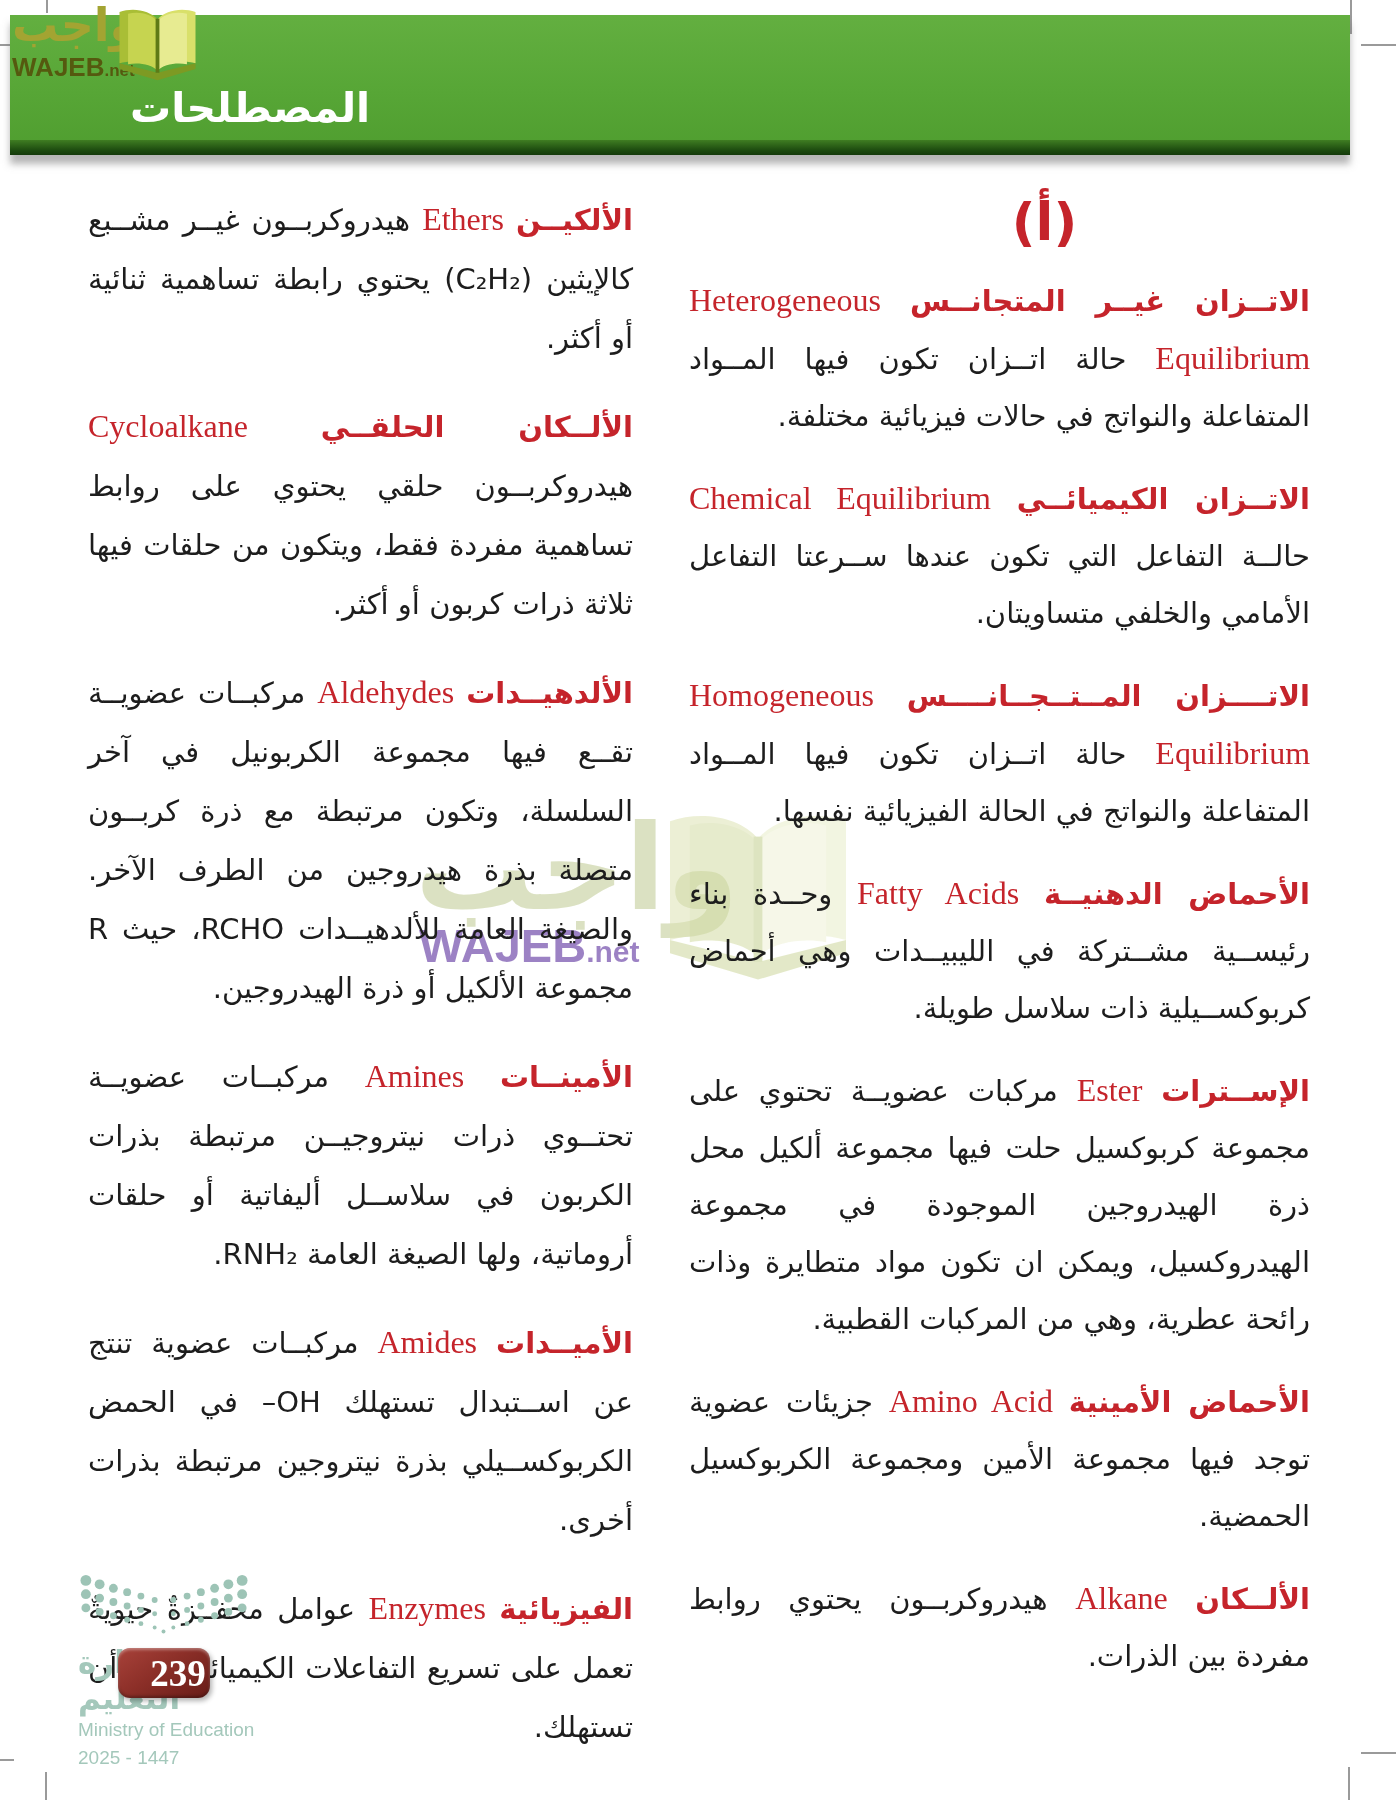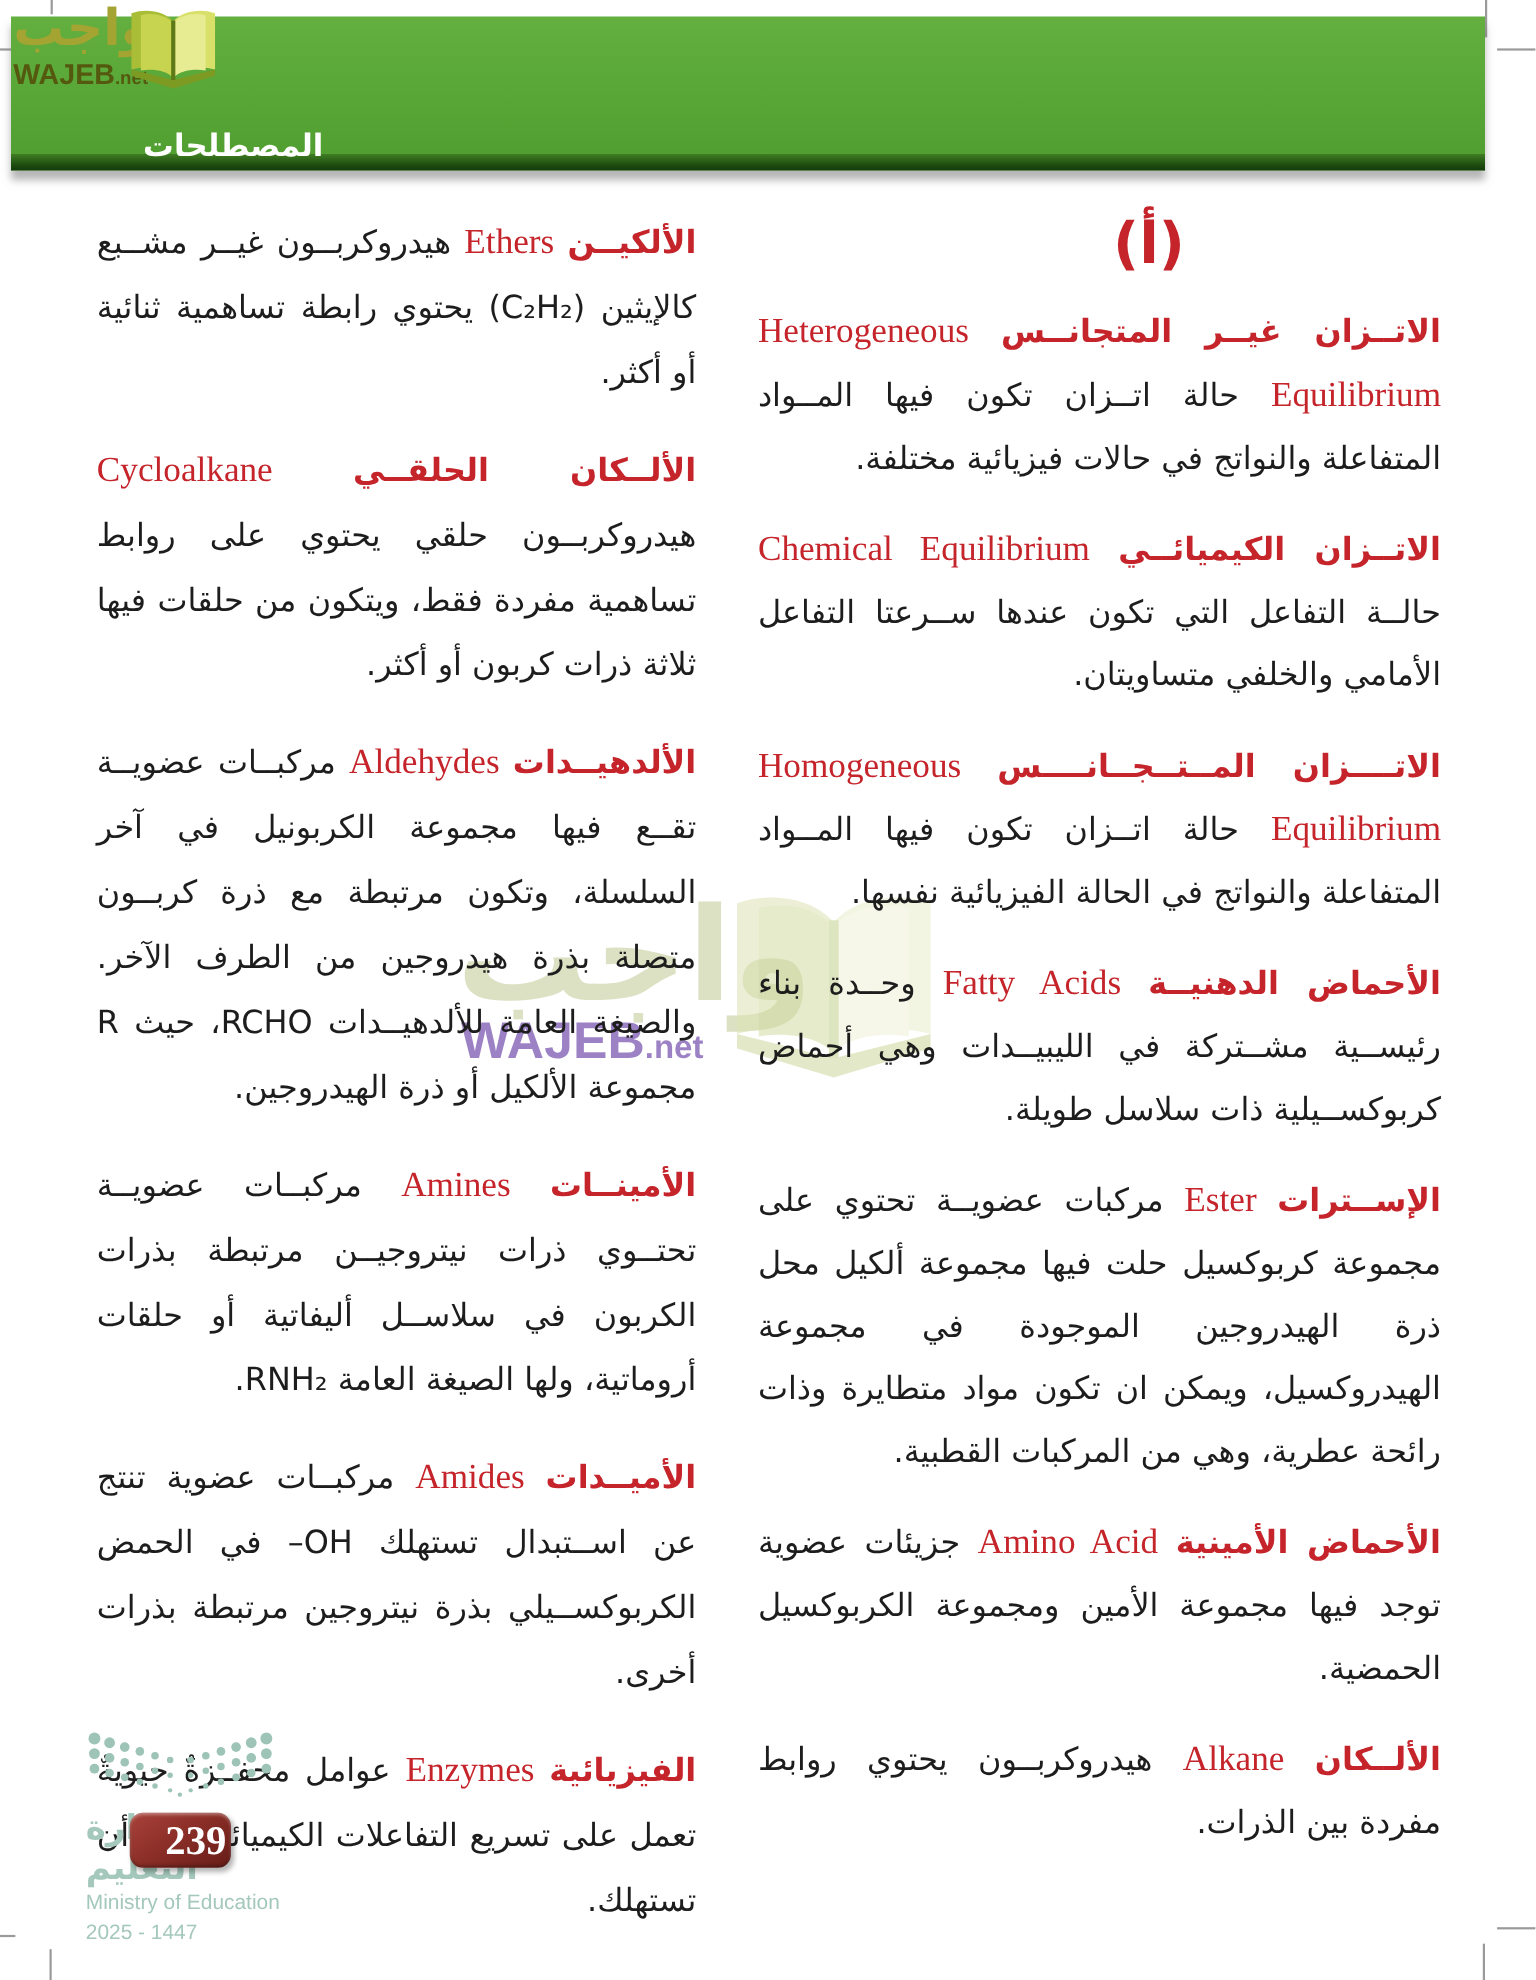--- a/index.html
+++ b/index.html
@@ -23,21 +23,21 @@
     position:absolute;left:10px;top:15px;width:1340px;height:140px;
     background:linear-gradient(180deg,#63af40 0%,#57a636 55%,#4f9d2f 100%);
     box-shadow:0 9px 7px rgba(110,110,110,.5);
   }
   .header-strip{
     position:absolute;left:0;bottom:0;width:100%;height:15px;
     background:linear-gradient(180deg,#3f7d22 0%,#1c4a0f 70%,#143a0b 100%);
   }
   .page-title{
     position:absolute;left:130px;top:84px;color:#ffffff;
-    font-size:28px;font-weight:bold;letter-spacing:1px;margin-top:32px;
+    font-size:41px;font-weight:bold;letter-spacing:1px;
   }
 
   
   .wajeb-logo{position:absolute;left:8px;top:8px;width:210px;height:95px;z-index:3;}
   .wajeb-ar{position:absolute;left:4px;top:-10px;font-size:46px;font-weight:bold;color:#a3a432;}
   .wajeb-en{position:absolute;left:4px;top:44px;font-size:26px;font-weight:bold;color:#55590f;font-family:"Liberation Sans",sans-serif;}
   .wajeb-en .net{font-size:17px;}
   .wajeb-book{position:absolute;left:102px;top:-2px;}
 
   

